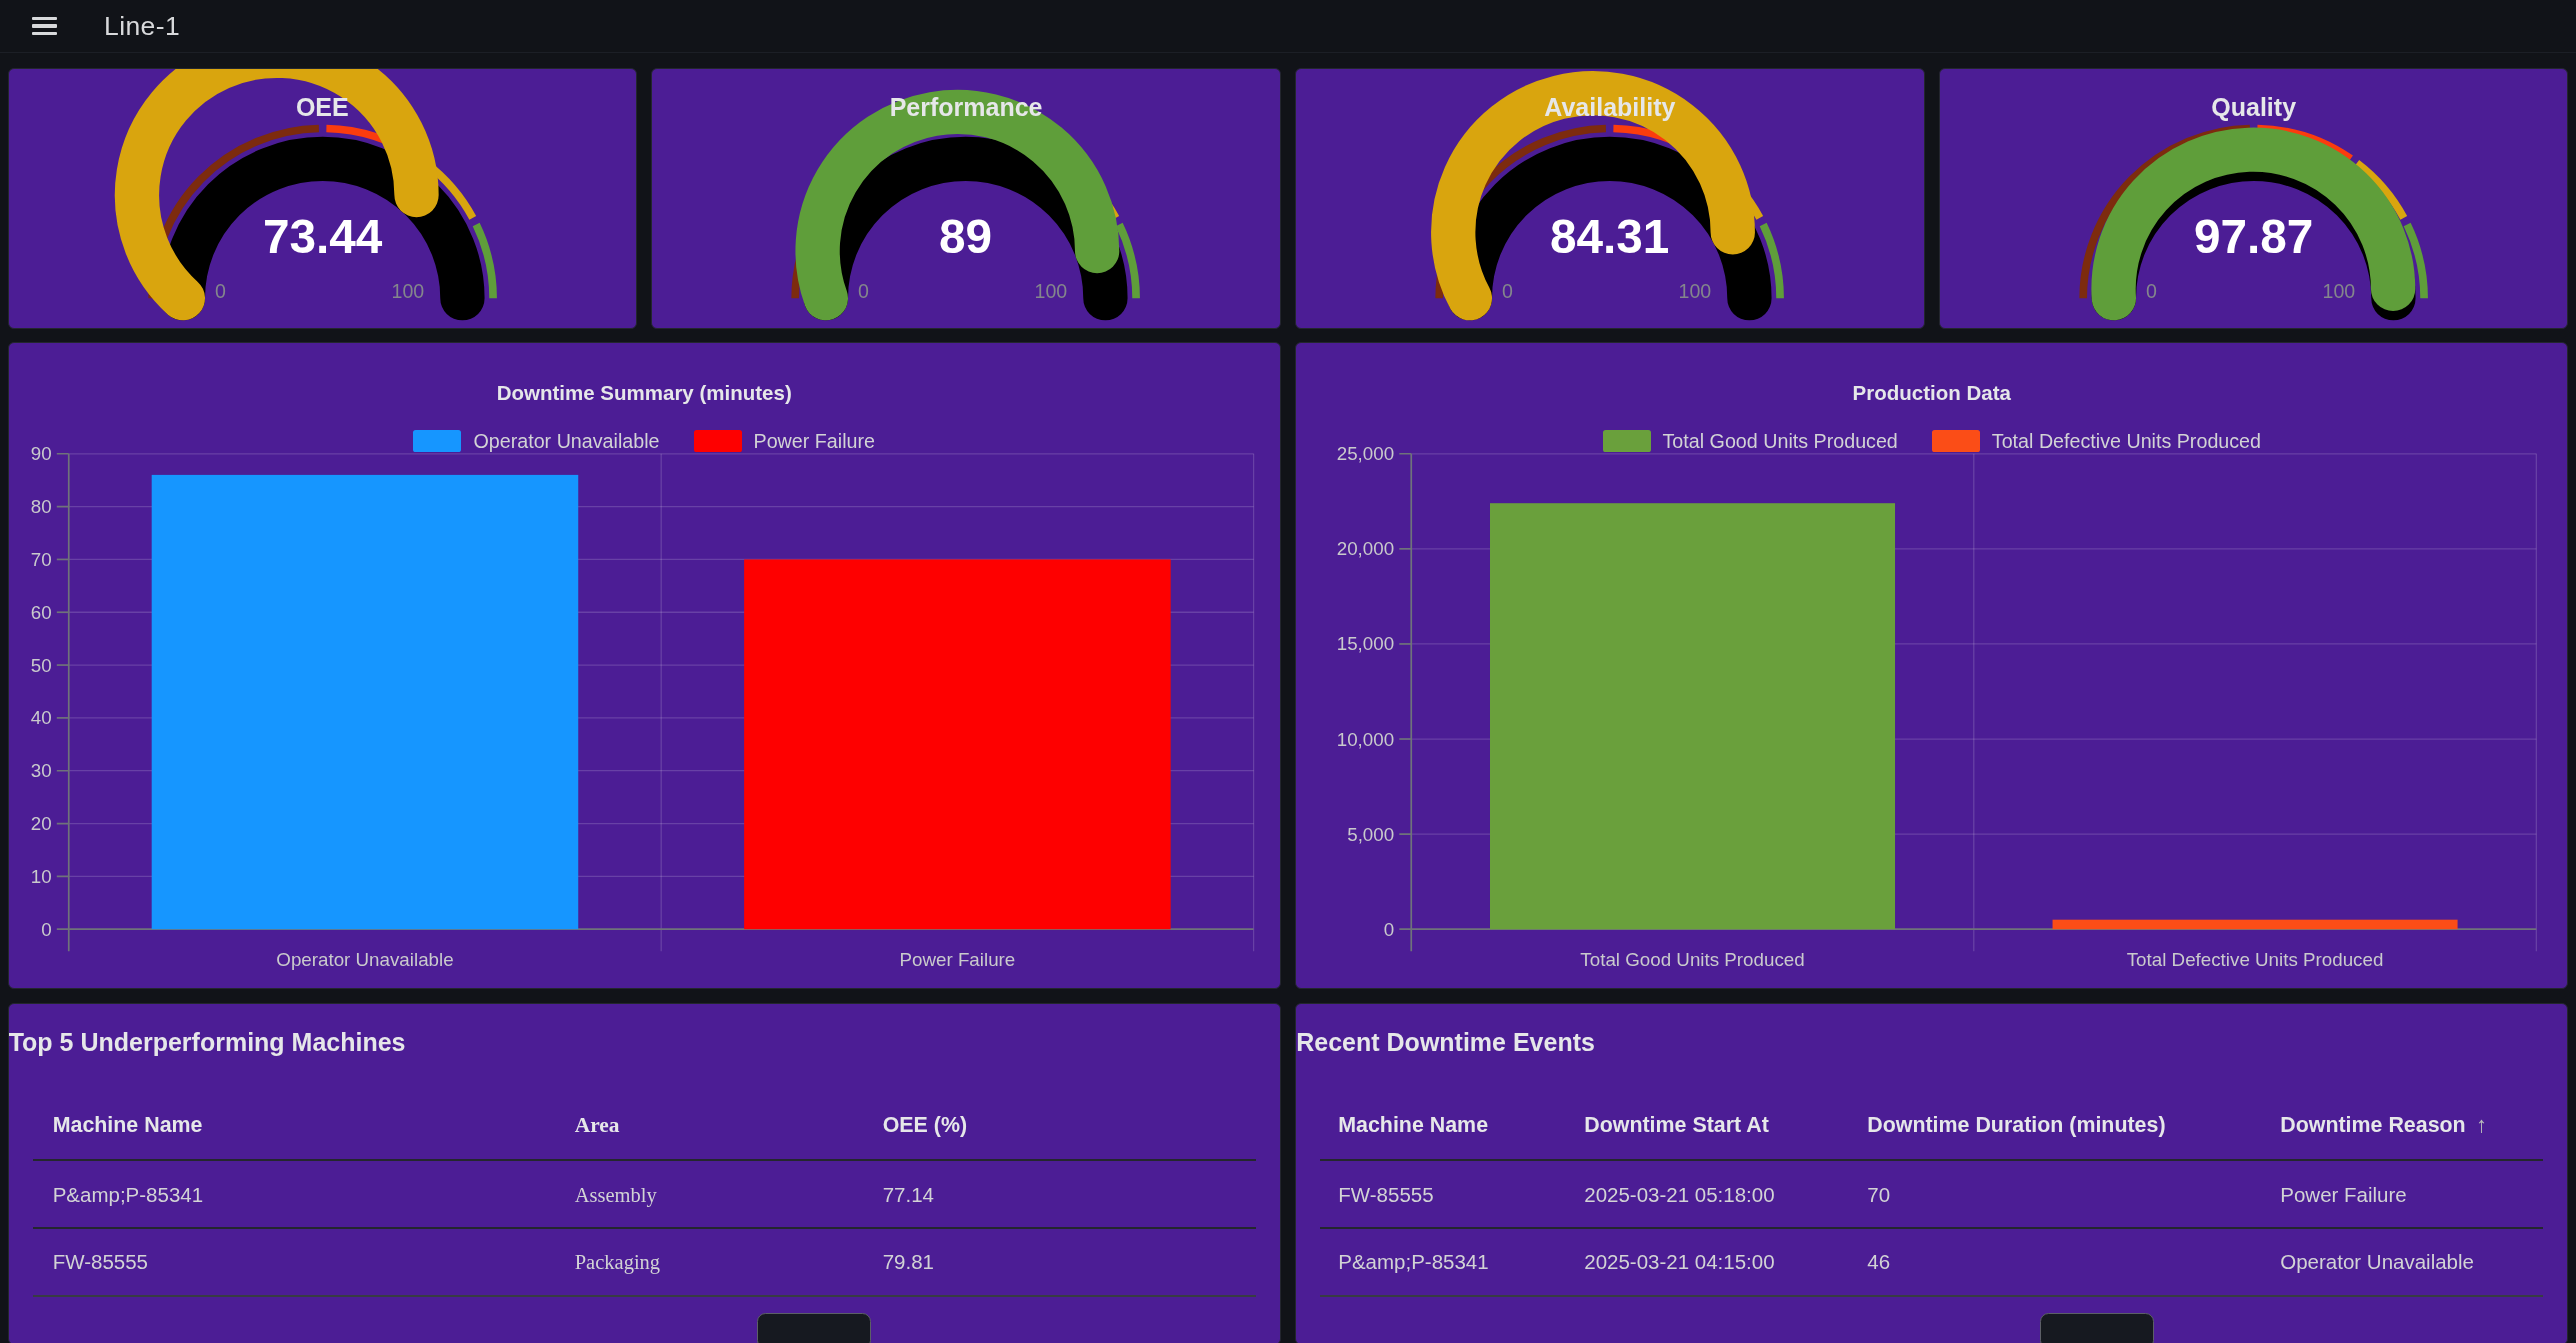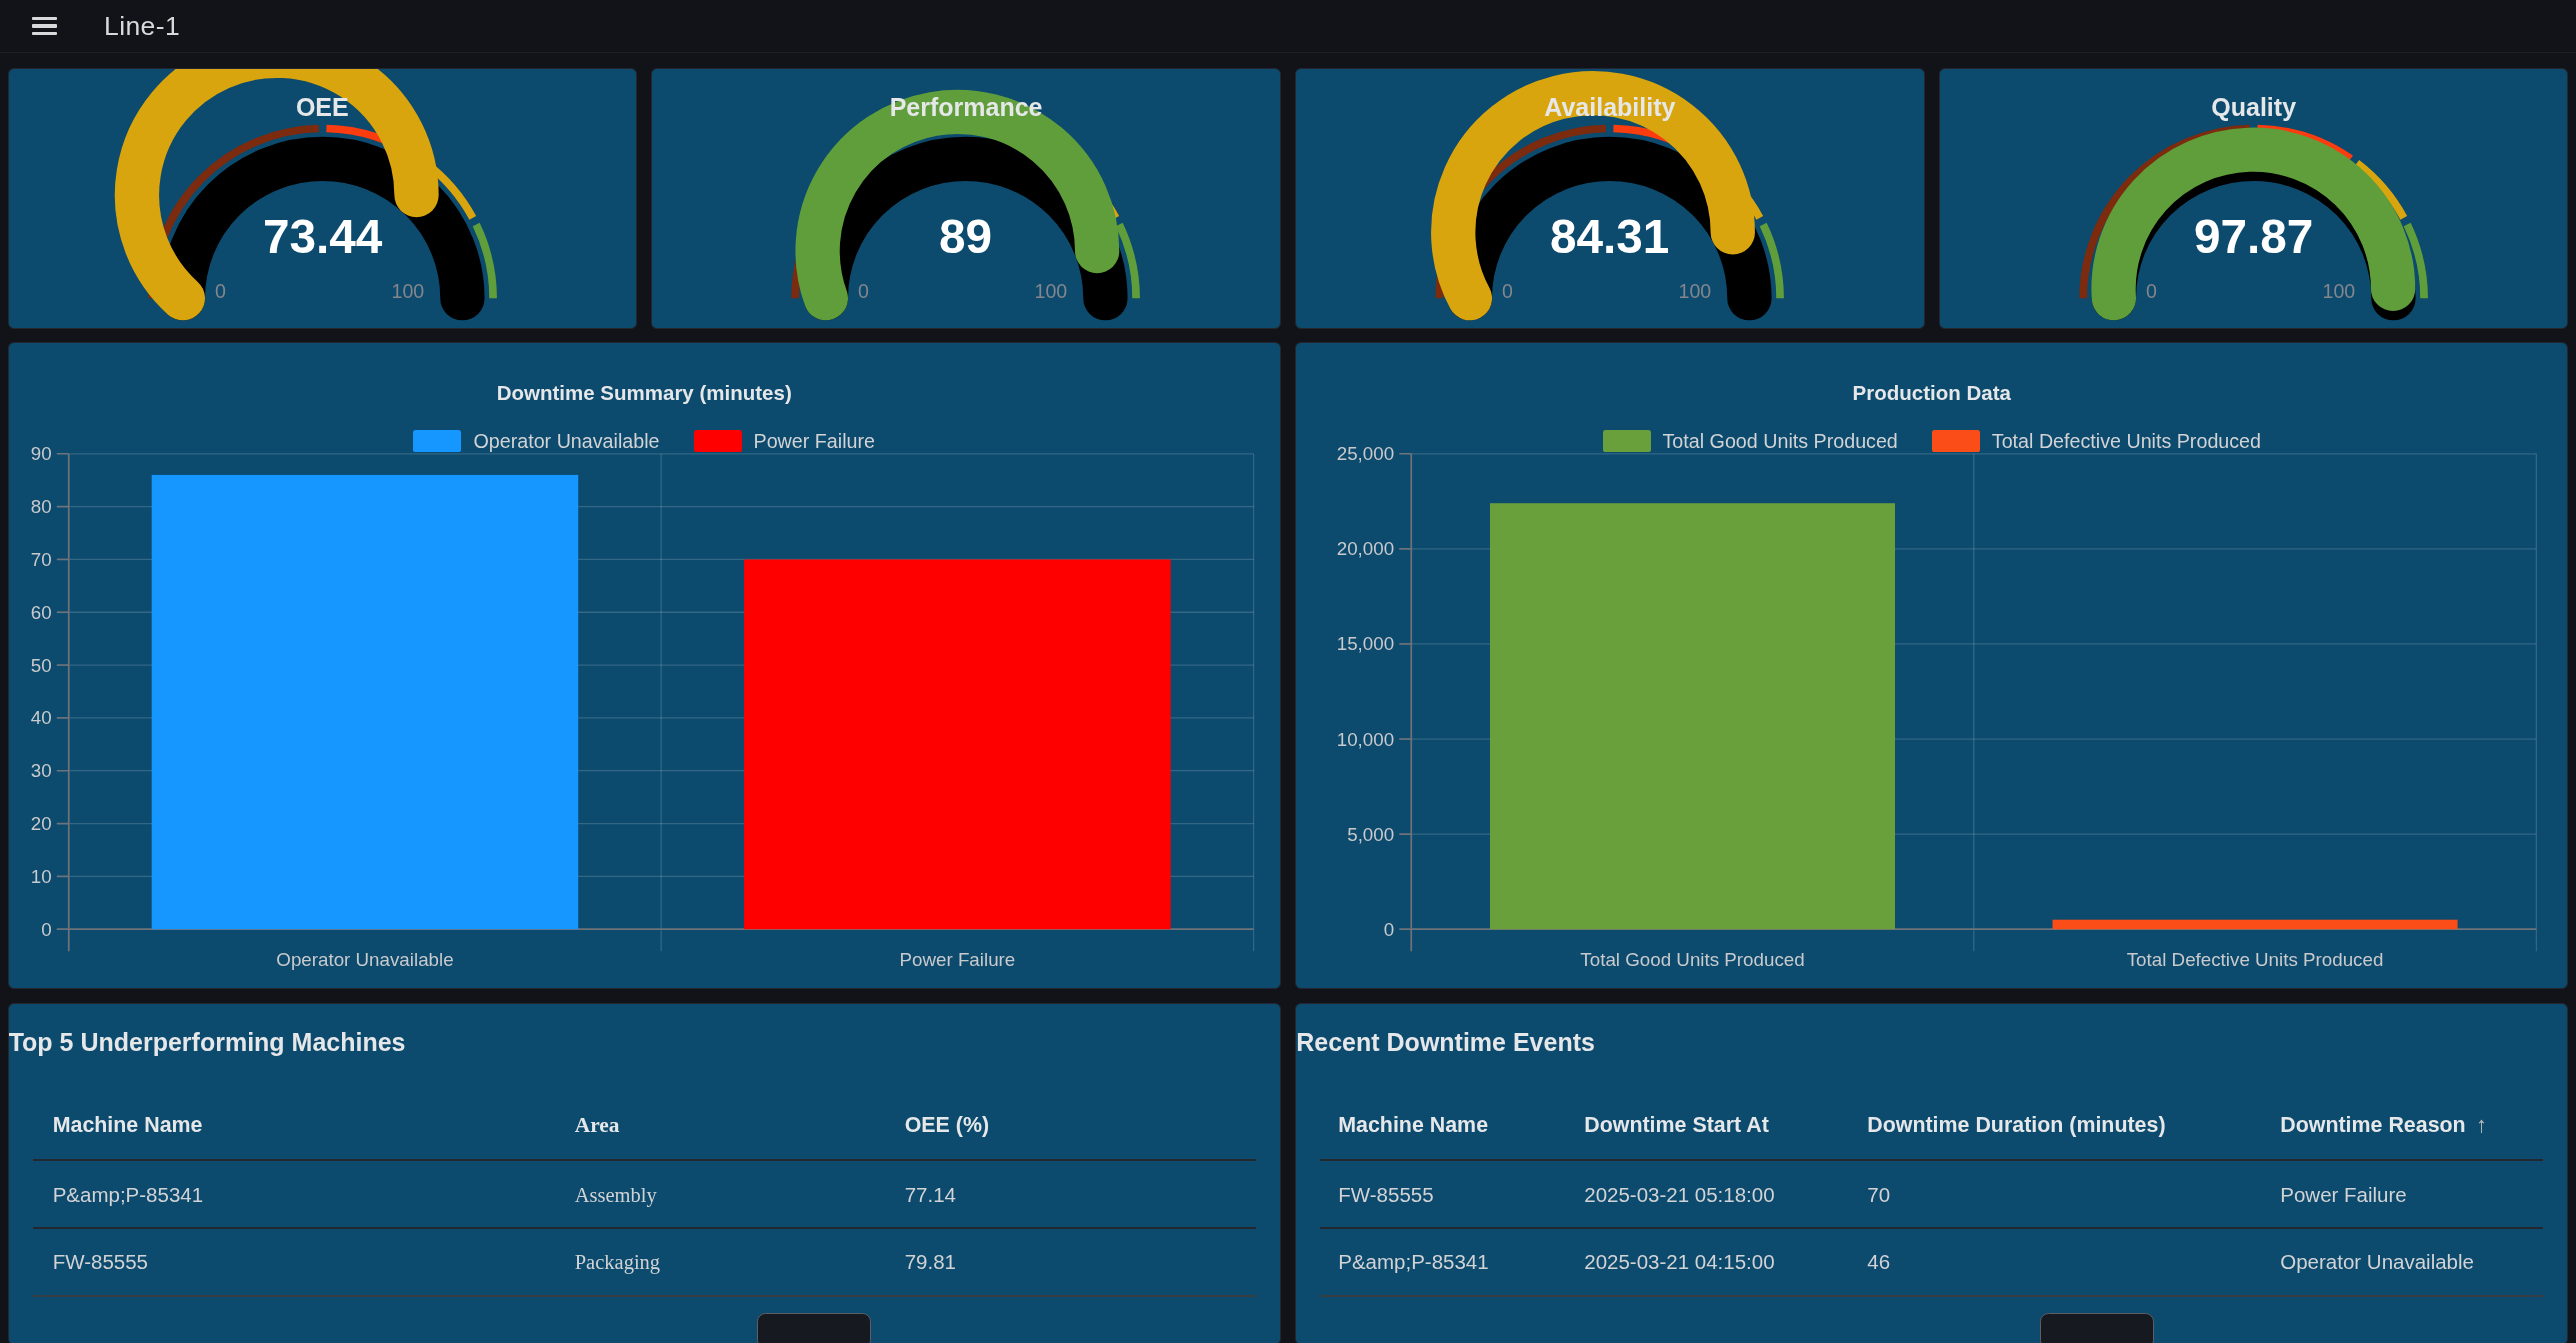--- a/index.html
+++ b/index.html
@@ -16,21 +16,21 @@
   .burger { width:25px; display:flex; flex-direction:column; gap:4.3px; cursor:pointer; }
   .burger div { height:3.4px; background:#d8d9db; border-radius:0.9px; }
   .header-title { margin-left:47px; font-size:26.5px; color:#d8d9db; letter-spacing:0.4px; }
 
   
   .row { display:flex; gap:14.5px; padding:0 7.7px; }
   .row.gauges { margin-top:14.5px; }
   .row.charts { margin-top:13.7px; }
   .row.tables { margin-top:13.7px; }
   .panel {
-    position:relative; flex:1; background:#0c4a6e; border:0.9px solid #23262e;
+    position:relative; flex:1; background:#4c1d95; border:0.9px solid #23262e;
     border-radius:6px; overflow:hidden;
   }
   .gauge-panel { height:261px; }
   .chart-panel { height:647px; }
   .table-panel { height:342px; }
   .panel-title {
     position:absolute; top:24px; left:0; width:100%; text-align:center;
     font-size:25px; font-weight:bold; color:#e6e7e9; z-index:2;
   }
   .chart-title {
@@ -50,21 +50,21 @@
 
   
   .tbl-title {
     position:absolute; top:24px; left:0; width:100%; 
     font-size:25px; font-weight:bold; color:#e6e7e9;
   }
   .tcell { position:absolute; height:36px; line-height:36px; white-space:nowrap; }
   .th { top:103px; font-size:21.4px; font-weight:bold; color:#e6e7e9; cursor:pointer; }
   .r1 { top:173px; font-size:20.5px; color:#d2d3d5; }
   .r2 { top:240px; font-size:20.5px; color:#d2d3d5; }
-  .lt-c1 { left:44px; } .lt-c2 { left:566px;font-family:Liberation Serif, serif; } .lt-c3 { left:896px; }
+  .lt-c1 { left:44px; } .lt-c2 { left:566px;font-family:Liberation Serif, serif; } .lt-c3 { left:874px; }
   .rt-c1 { left:42px; } .rt-c2 { left:288px; } .rt-c3 { left:571px; } .rt-c4 { left:984px; }
   .tdivider { position:absolute; left:24px; right:24px; height:1.7px; background:#24272e; }
   .tdiv1 { top:155px; } .tdiv2 { top:223px; }
   .tdiv3 { top:291px; background:#383c43; }
   .sort-arrow { font-size:22px; color:#b9bb be; color:#b9babc; margin-left:10.3px; font-weight:normal; }
   .pager-btn {
     position:absolute; top:309px; width:114px; height:36px;
     border:1.7px solid #5c5f66; border-radius:8.5px; background:#161920; cursor:pointer;
   }
   .pager-left { left:748px; }

